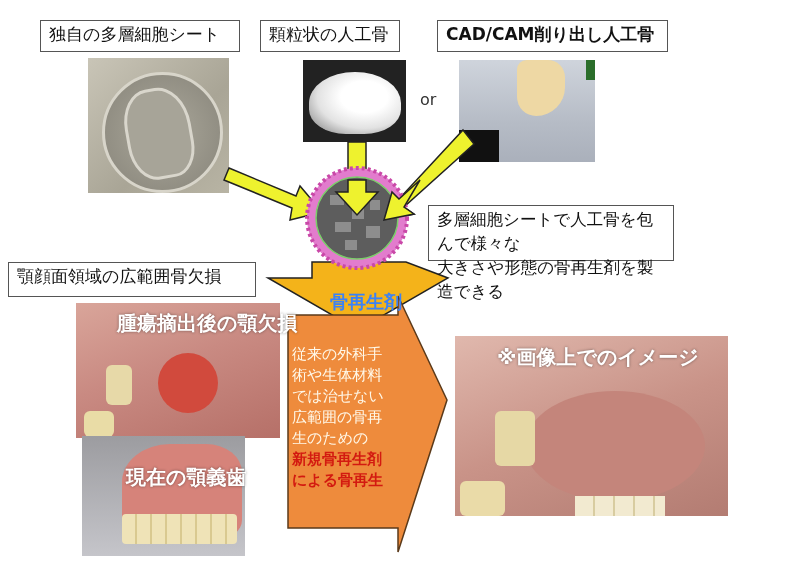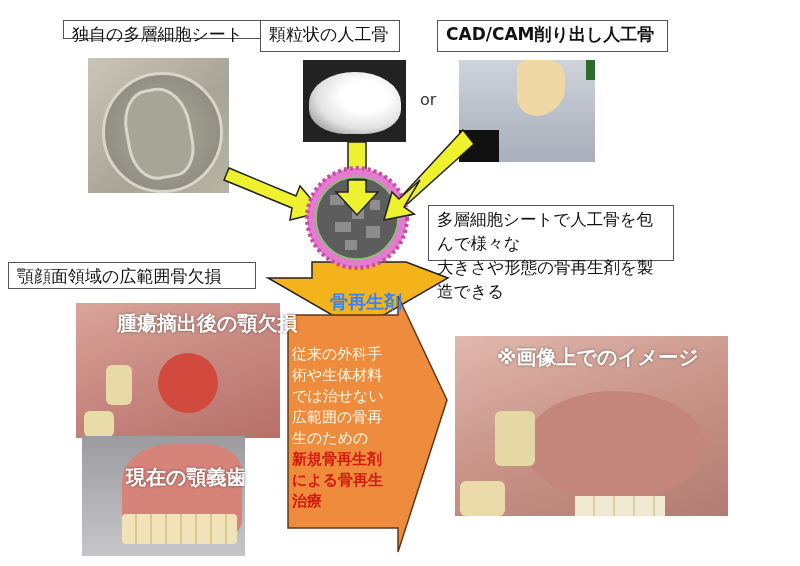--- a/index.html
+++ b/index.html
@@ -10,21 +10,21 @@
   .caption-white{position:absolute;color:#fff;font-weight:bold;font-size:20px;text-shadow:0 0 3px rgba(0,0,0,.45);white-space:nowrap;margin-left:34px;}
   .or-text{position:absolute;font-size:16px;color:#333;}
   .orange-text{position:absolute;font-size:15px;line-height:21px;color:#fff8e8;}
   .orange-text .red{color:#d31a10;font-weight:bold;}
   .bone-label{position:absolute;font-weight:bold;font-size:18px;color:#3b82f6;white-space:nowrap;}
   .desc-box{position:absolute;background:#fff;border:1.5px solid #555;font-size:16.5px;line-height:24px;padding:2px 8px;box-sizing:border-box;color:#111;}
 </style>
 </head>
 <body>
 
-<div class="label-box" style="left:40px;top:20px;width:200px;height:19px;font-size:17px;margin-left:23px;">独自の多層細胞シート</div>
+<div class="label-box" style="left:40px;top:20px;width:200px;height:32px;font-size:17px;">独自の多層細胞シート</div>
 <div class="label-box" style="left:260px;top:20px;width:140px;height:32px;">顆粒状の人工骨</div>
 <div class="label-box" style="left:437px;top:20px;width:231px;height:32px;font-weight:bold;">CAD/CAM削り出し人工骨</div>
 
 <div class="photo" style="left:88px;top:58px;width:141px;height:135px;background:linear-gradient(135deg,#c9c5b7,#a9a596 60%,#b8b4a4);">
   <div class="abs" style="left:14px;top:14px;width:115px;height:115px;border-radius:50%;border:3px solid #d8d5ca;background:radial-gradient(circle,#9d9a8e 40%,#8e8b80 80%);"></div>
   <div class="abs" style="left:38px;top:30px;width:60px;height:85px;border-radius:40% 45% 35% 40%;border:3px solid #d9d6cc;background:#a7a498;transform:rotate(-10deg);"></div>
 </div>
 
 <div class="photo" style="left:303px;top:60px;width:103px;height:82px;background:#222;">
   <div class="abs" style="left:6px;top:12px;width:92px;height:62px;border-radius:50% 50% 40% 40%;background:radial-gradient(ellipse at 60% 40%,#fff 30%,#e2e2e2 60%,#aaa 80%,transparent 82%);"></div>
@@ -67,21 +67,21 @@
   <polygon points="183,386 198,410 190,410 196,442 182,444 176,412 168,412" fill="#b9ecd0" stroke="#222" stroke-width="1.5"></polygon>
 </svg>
 
 <div class="bone-label" style="left:330px;top:290px;">骨再生剤</div>
 
 <div class="desc-box" style="left:428px;top:205px;width:246px;height:56px;">
   <div>多層細胞シートで人工骨を包んで様々な</div>
   <div>大きさや形態の骨再生剤を製造できる</div>
 </div>
 
-<div class="label-box" style="left:8px;top:262px;width:248px;height:27px;">顎顔面領域の広範囲骨欠損</div>
+<div class="label-box" style="left:8px;top:262px;width:248px;height:35px;">顎顔面領域の広範囲骨欠損</div>
 
 <div class="photo" style="left:76px;top:303px;width:204px;height:135px;background:linear-gradient(160deg,#d9a59a,#c98a82 45%,#b67068);">
   <div class="abs" style="left:30px;top:62px;width:26px;height:40px;background:#e7d9a8;border-radius:6px;"></div>
   <div class="abs" style="left:82px;top:50px;width:60px;height:60px;border-radius:50%;background:#d14a3d;"></div>
   <div class="abs" style="left:8px;top:108px;width:30px;height:26px;background:#e9dca6;border-radius:6px;"></div>
 </div>
 <div class="caption-white" style="left:83px;top:310px;">腫瘍摘出後の顎欠損</div>
 
 <div class="photo" style="left:82px;top:436px;width:163px;height:120px;background:linear-gradient(180deg,#9c9ca0,#c5c5ca);">
   <div class="abs" style="left:40px;top:8px;width:120px;height:95px;border-radius:40% 30% 20% 20%;background:#d6837a;"></div>
@@ -90,21 +90,20 @@
 <div class="caption-white" style="left:92px;top:464px;">現在の顎義歯</div>
 
 <div class="orange-text" style="left:292px;top:344px;width:106px;">
   <div>従来の外科手</div>
   <div>術や生体材料</div>
   <div>では治せない</div>
   <div>広範囲の骨再</div>
   <div>生のための</div>
   <div class="red">新規骨再生剤</div>
   <div class="red">による骨再生</div>
-  <div class="red">治療</div>
 </div>
 
 <div class="photo" style="left:455px;top:336px;width:273px;height:180px;background:linear-gradient(160deg,#e0b8ad,#c99388 50%,#b37c72);">
   <div class="abs" style="left:70px;top:55px;width:180px;height:110px;border-radius:50%;background:#c4857b;"></div>
   <div class="abs" style="left:40px;top:75px;width:40px;height:55px;background:#e6d8a5;border-radius:6px;"></div>
   <div class="abs" style="left:5px;top:145px;width:45px;height:35px;background:#eadba8;border-radius:6px;"></div>
   <div class="abs" style="left:120px;top:160px;width:90px;height:20px;background:repeating-linear-gradient(90deg,#f2ead0 0 18px,#d8cca0 18px 20px);"></div>
 </div>
 <div class="caption-white" style="left:463px;top:344px;">※画像上でのイメージ</div>
 

